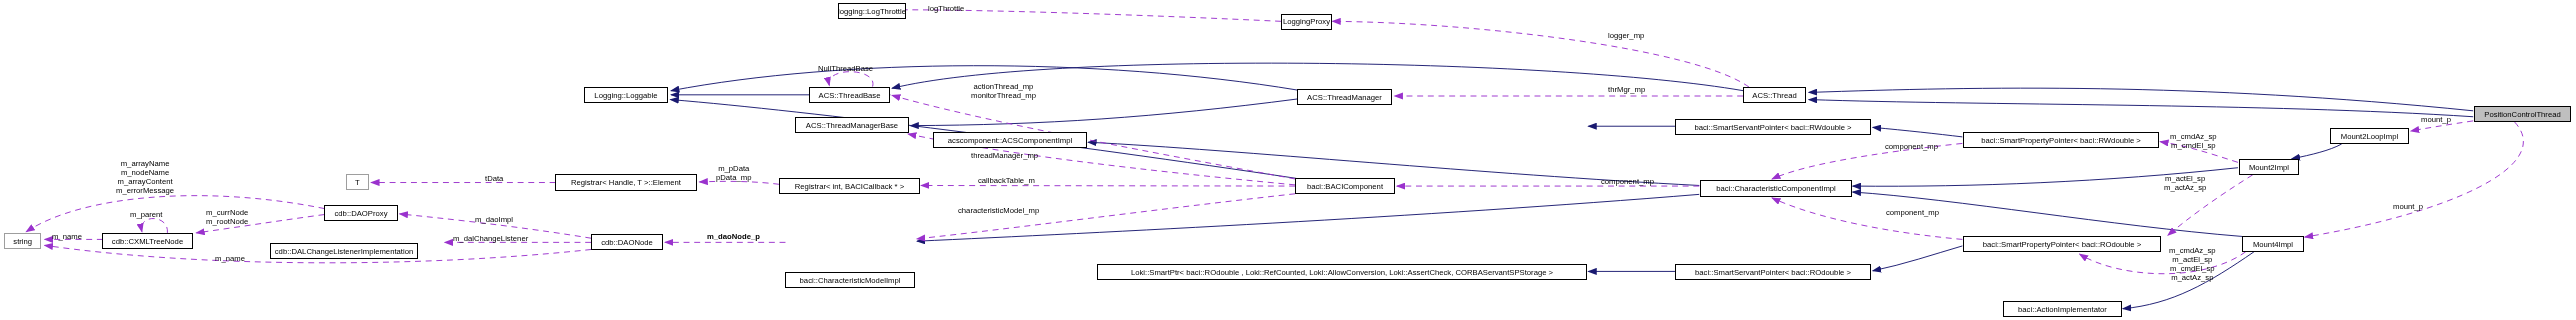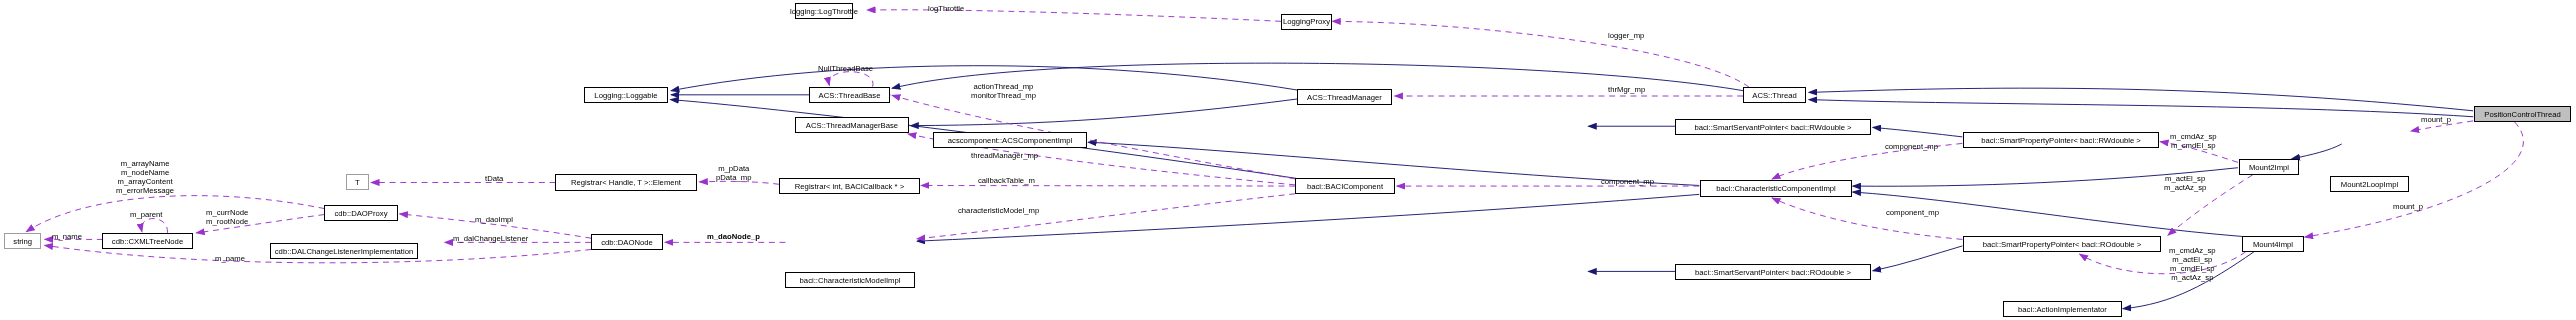--- a/index.html
+++ b/index.html
@@ -71,46 +71,47 @@
     <path d="M172,404 L74,404" marker-end="url(#arrP)"></path>
     <path d="M281,393 C284,362 231,360 238,391" marker-end="url(#arrP)"></path>
     <path d="M546,362 C472,372 402,383 330,393" marker-end="url(#arrP)"></path>
     <path d="M996,402 C905,387 793,373 673,361" marker-end="url(#arrP)"></path>
     <path d="M996,409 L749,409" marker-end="url(#arrP)"></path>
     <path d="M996,421 C700,453 330,451 74,414" marker-end="url(#arrP)"></path>
     <path d="M1324,409 L1121,409" marker-end="url(#arrP)"></path>
   </g>
 </svg>
 
-<div class="node" style="left:795px;top:3px;width:58px;">logging::LogThrottle</div>
+<div class="node" style="left:838px;top:3px;width:68px;">logging::LogThrottle</div>
 <div class="node" style="left:1281px;top:13.6px;width:51px;">LoggingProxy</div>
 <div class="node" style="left:584px;top:87px;width:84px;">Logging::Loggable</div>
 <div class="node" style="left:809px;top:87px;width:81px;">ACS::ThreadBase</div>
 <div class="node" style="left:1297px;top:89px;width:95px;">ACS::ThreadManager</div>
 <div class="node" style="left:1743px;top:87px;width:63px;">ACS::Thread</div>
 <div class="node" style="left:795px;top:117px;width:114px;">ACS::ThreadManagerBase</div>
 <div class="node" style="left:1675px;top:119px;width:196px;">baci::SmartServantPointer&lt; baci::RWdouble &gt;</div>
 <div class="node" style="left:933px;top:132px;width:154px;">acscomponent::ACSComponentImpl</div>
 <div class="node" style="left:1963px;top:132px;width:196px;">baci::SmartPropertyPointer&lt; baci::RWdouble &gt;</div>
-<div class="node" style="left:2330px;top:128px;width:79px;margin-top:48px;">Mount2LoopImpl</div>
+<div class="node" style="left:2330px;top:128px;width:79px;">Mount2LoopImpl</div>
 <div class="node main" style="left:2474px;top:106px;width:97px;">PositionControlThread</div>
 <div class="node ext" style="left:346px;top:174px;width:22.5px;">T</div>
 <div class="node bold" style="left:555px;top:174px;width:142px;height:16.6px;">Registrar&lt; Handle, T &gt;::Element</div>
 <div class="node" style="left:779px;top:178px;width:141px;">Registrar&lt; int, BACICallback * &gt;</div>
 <div class="node" style="left:1295px;top:178px;width:100px;">baci::BACIComponent</div>
 <div class="node" style="left:1700px;top:180px;width:152px;height:16.6px;">baci::CharacteristicComponentImpl</div>
 <div class="node" style="left:2239px;top:159px;width:60px;">Mount2Impl</div>
 <div class="node" style="left:324px;top:205px;width:74px;">cdb::DAOProxy</div>
 <div class="node ext" style="left:4.2px;top:233px;width:37px;">string</div>
 <div class="node" style="left:102px;top:233px;width:91px;">cdb::CXMLTreeNode</div>
 <div class="node" style="left:270px;top:243px;width:148px;">cdb::DALChangeListenerImplementation</div>
 <div class="node" style="left:591px;top:234px;width:72px;">cdb::DAONode</div>
 <div class="node" style="left:785px;top:234px;width:130px;margin-top:38px;">baci::CharacteristicModelImpl</div>
 <div class="node" style="left:1963px;top:236px;width:198px;">baci::SmartPropertyPointer&lt; baci::ROdouble &gt;</div>
 <div class="node" style="left:2242px;top:236px;width:62px;">Mount4Impl</div>
+<div class="node" style="left:1097px;top:264px;width:490px;">Loki::SmartPtr&lt; baci::ROdouble , Loki::RefCounted, Loki::AllowConversion, Loki::AssertCheck, CORBAServantSPStorage &gt;</div>
 <div class="node" style="left:1675px;top:264px;width:196px;">baci::SmartServantPointer&lt; baci::ROdouble &gt;</div>
 <div class="node" style="left:2003px;top:301px;width:119px;">baci::ActionImplementator</div>
 
 <div class="elabel" style="left:928px;top:3.6px;">logThrottle</div>
 <div class="elabel" style="left:1608px;top:31px;">logger_mp</div>
 <div class="elabel" style="left:818px;top:64px;">NullThreadBase</div>
 <div class="elabel" style="left:971px;top:82px;">actionThread_mp
 monitorThread_mp</div>
 <div class="elabel" style="left:1608px;top:85px;">thrMgr_mp</div>
 <div class="elabel" style="left:971px;top:151px;">threadManager_mp</div>

